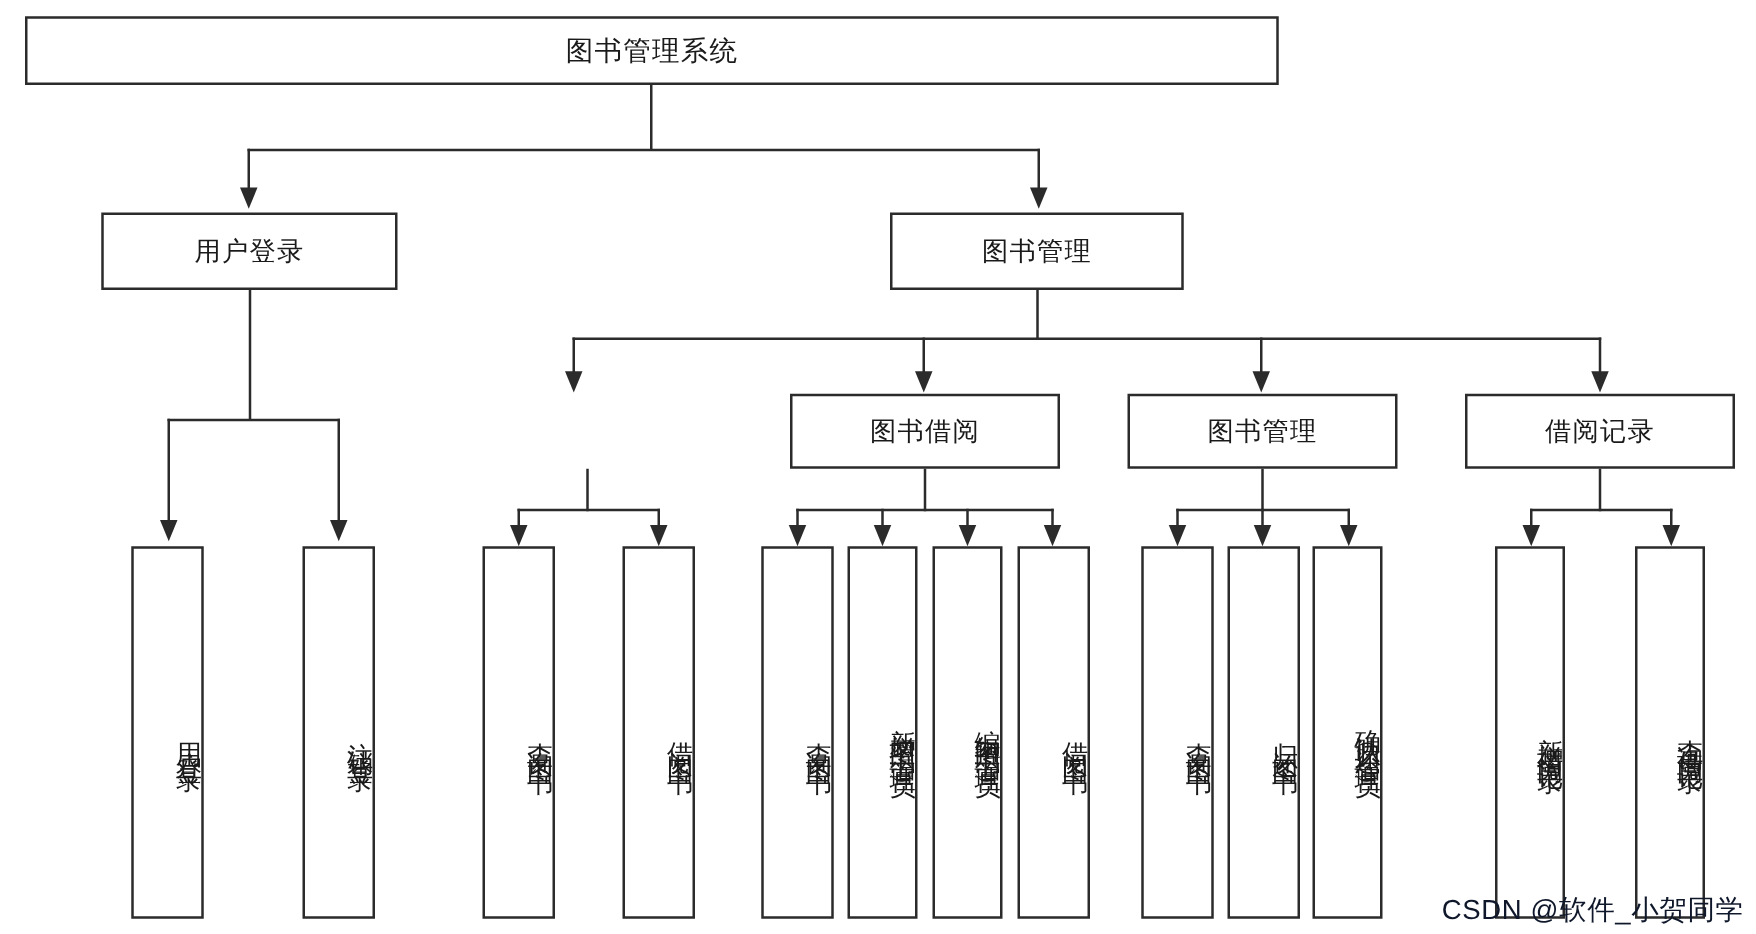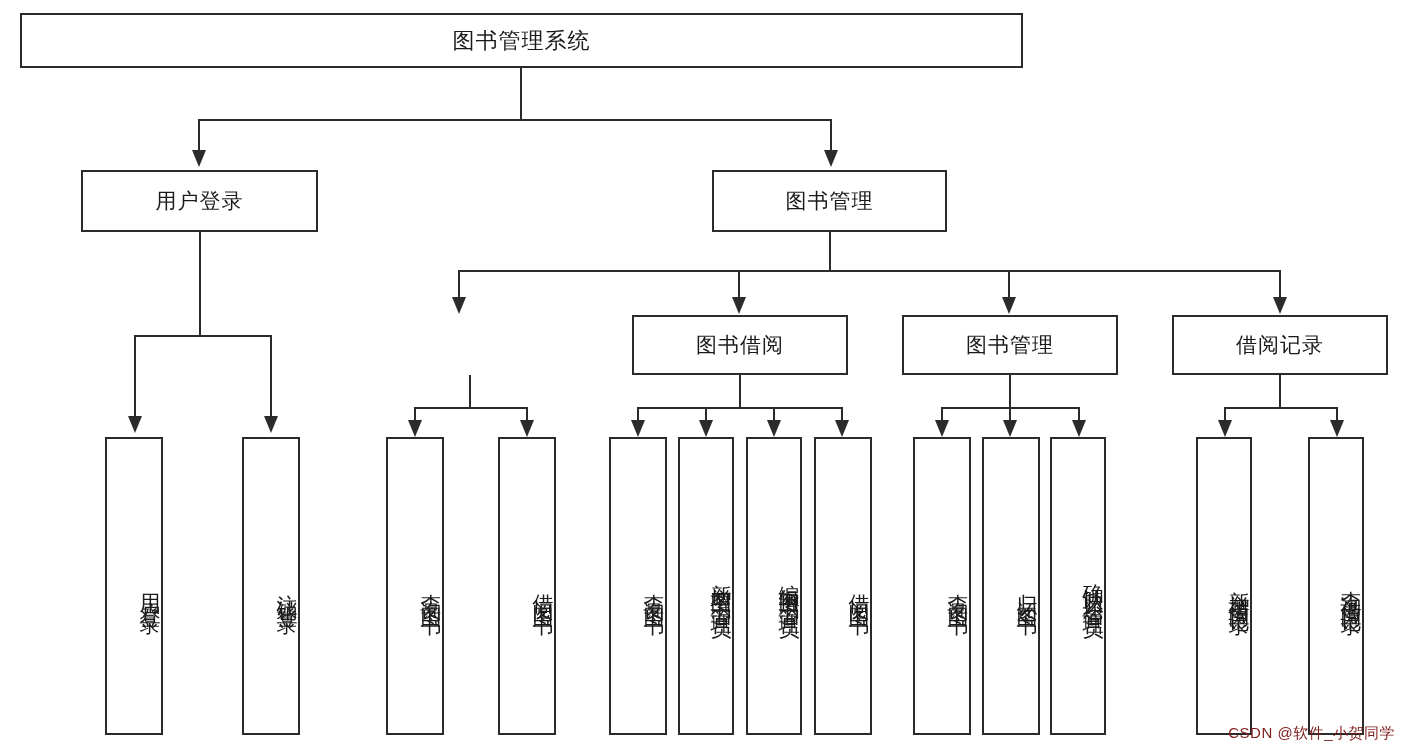--- a/index.html
+++ b/index.html
@@ -65,22 +65,22 @@
     width: 0;
     height: 0;
     border-left: 7px solid transparent;
     border-right: 7px solid transparent;
     border-top: 17px solid #2b2b2b;
   }
   .watermark {
     position: absolute;
     right: 10px;
     bottom: 4px;
-    font-size: 15px;
-    color: #7f1d1d;
+    font-size: 22px;
+    color: #0f172a;
     letter-spacing: 0.5px;
     white-space: nowrap;
   }
 </style>
 </head>
 <body>
 
 <div id="canvas">
 
   <div class="node node-root" style="left:20px; top:13px; width:1003px; height:55px;">

